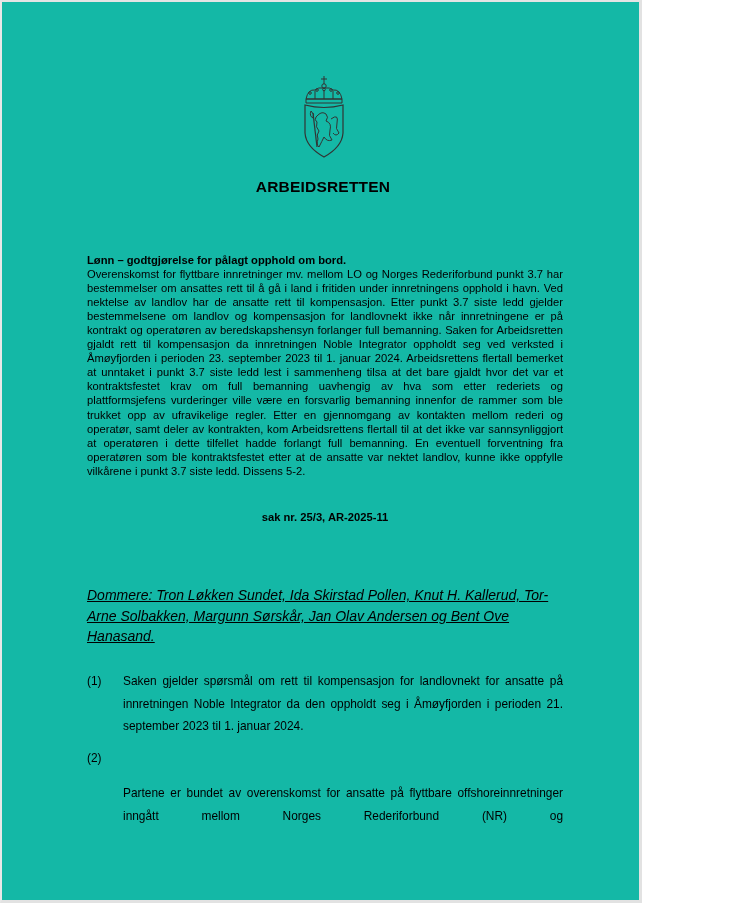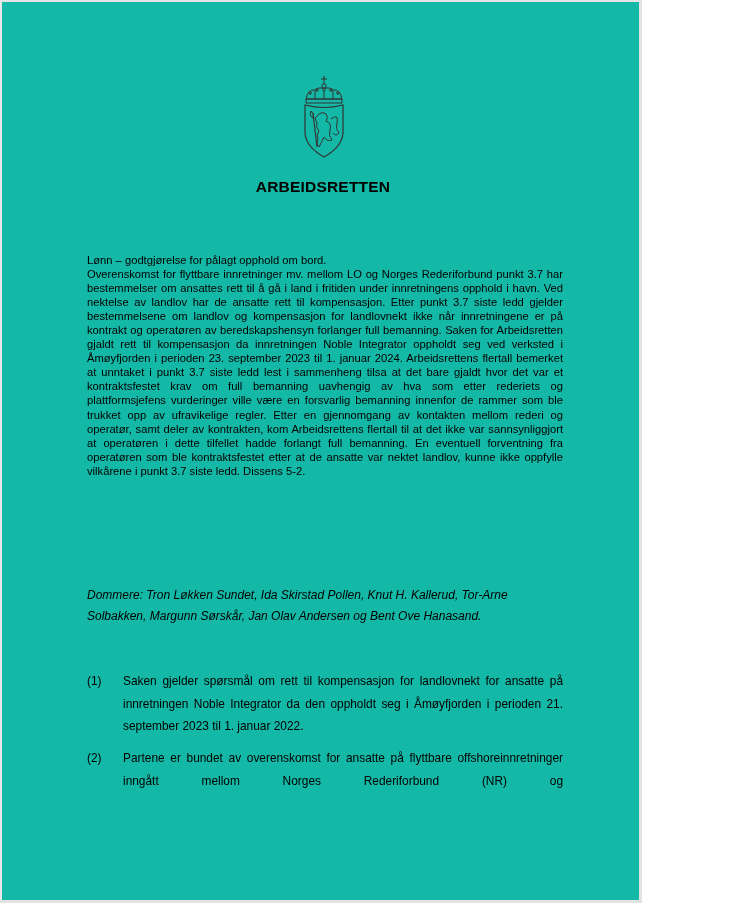--- a/index.html
+++ b/index.html
@@ -48,61 +48,62 @@
     .summary {
       position: absolute;
       left: 85px;
       top: 251px;
       width: 476px;
       font-size: 11.2px;
       line-height: 14.05px;
       text-align: justify;
     }
     .summary .head {
-      font-weight: normal;
+      font-weight: bold;
       display: block;
     }
     .judgment {
       position: absolute;
       left: 85px;
       top: 508px;
       width: 476px;
       text-align: center;
       font-weight: bold;
       font-size: 11.2px;
       line-height: 15.5px;
     }
     .judges {
       position: absolute;
       left: 85px;
       top: 583px;
       width: 480px;
       font-style: italic;
-      font-size: 12px;
+      font-size: 14px;
       line-height: 20.5px;
+      text-decoration: underline;
     }
     .para {
       position: absolute;
       left: 85px;
       width: 476px;
       font-size: 11.9px;
       line-height: 22.5px;
     }
     .para .num {
       position: absolute;
       left: 0;
       top: 0;
     }
     .para .body {
       margin-left: 36px;
       text-align: justify;
     }
     .para-1 { top: 668px; }
     .para-2 { top: 745px; }
-    .para-2 .body { text-align-last: justify; }
+    .para-2 .body { text-align-last: justify; margin-top: 35px; }
   </style>
 </head>
 <body>
 
 <div class="page">
 
   <svg class="crest" viewBox="0 0 44 84" xmlns="http://www.w3.org/2000/svg">
 
     <g fill="none" stroke="#333" stroke-width="1">
       <line x1="22" y1="1" x2="22" y2="9"></line>
@@ -132,27 +133,28 @@
   </svg>
 
   <div class="court-title">ARBEIDSRETTEN</div>
 
   <div class="summary">
     <span class="head">Lønn – godtgjørelse for pålagt opphold om bord.</span>
     <span>Overenskomst for flyttbare innretninger mv. mellom LO og Norges Rederiforbund punkt 3.7 har bestemmelser om ansattes rett til å gå i land i fritiden under innretningens opphold i havn. Ved nektelse av landlov har de ansatte rett til kompensasjon. Etter punkt 3.7 siste ledd gjelder bestemmelsene om landlov og kompensasjon for landlovnekt ikke når innretningene er på kontrakt og operatøren av beredskapshensyn forlanger full bemanning. Saken for Arbeidsretten gjaldt rett til kompensasjon da innretningen Noble Integrator oppholdt seg ved verksted i Åmøyfjorden i perioden 23. september 2023 til 1. januar 2024. Arbeidsrettens flertall bemerket at unntaket i punkt 3.7 siste ledd lest i sammenheng tilsa at det bare gjaldt hvor det var et kontraktsfestet krav om full bemanning uavhengig av hva som etter rederiets og plattformsjefens vurderinger ville være en forsvarlig bemanning innenfor de rammer som ble trukket opp av ufravikelige regler. Etter en gjennomgang av kontakten mellom rederi og operatør, samt deler av kontrakten, kom Arbeidsrettens flertall til at det ikke var sannsynliggjort at operatøren i dette tilfellet hadde forlangt full bemanning. En eventuell forventning fra operatøren som ble kontraktsfestet etter at de ansatte var nektet landlov, kunne ikke oppfylle vilkårene i punkt 3.7 siste ledd. Dissens 5-2.</span>
   </div>
 
   <div class="judgment">
+    <div>sak nr. 25/3, AR-2025-11</div>
   </div>
 
   <div class="judges">Dommere: Tron Løkken Sundet, Ida Skirstad Pollen, Knut H. Kallerud, Tor-Arne Solbakken, Margunn Sørskår, Jan Olav Andersen og Bent Ove Hanasand.</div>
 
   <div class="para para-1">
     <span class="num">(1)</span>
-    <div class="body">Saken gjelder spørsmål om rett til kompensasjon for landlovnekt for ansatte på innretningen Noble Integrator da den oppholdt seg i Åmøyfjorden i perioden 21. september 2023 til 1. januar 2022.</div>
+    <div class="body">Saken gjelder spørsmål om rett til kompensasjon for landlovnekt for ansatte på innretningen Noble Integrator da den oppholdt seg i Åmøyfjorden i perioden 21. september 2023 til 1. januar 2024.</div>
   </div>
 
   <div class="para para-2">
     <span class="num">(2)</span>
     <div class="body">Partene er bundet av overenskomst for ansatte på flyttbare offshoreinnretninger inngått mellom Norges Rederiforbund (NR) og</div>
   </div>
 
 </div>
 
 </body></html>

